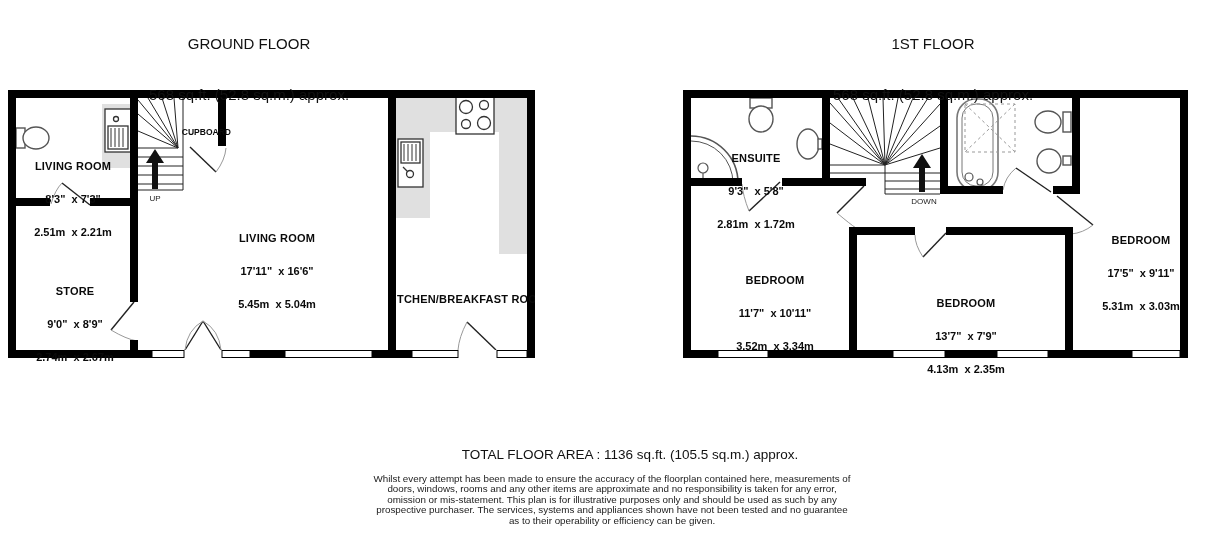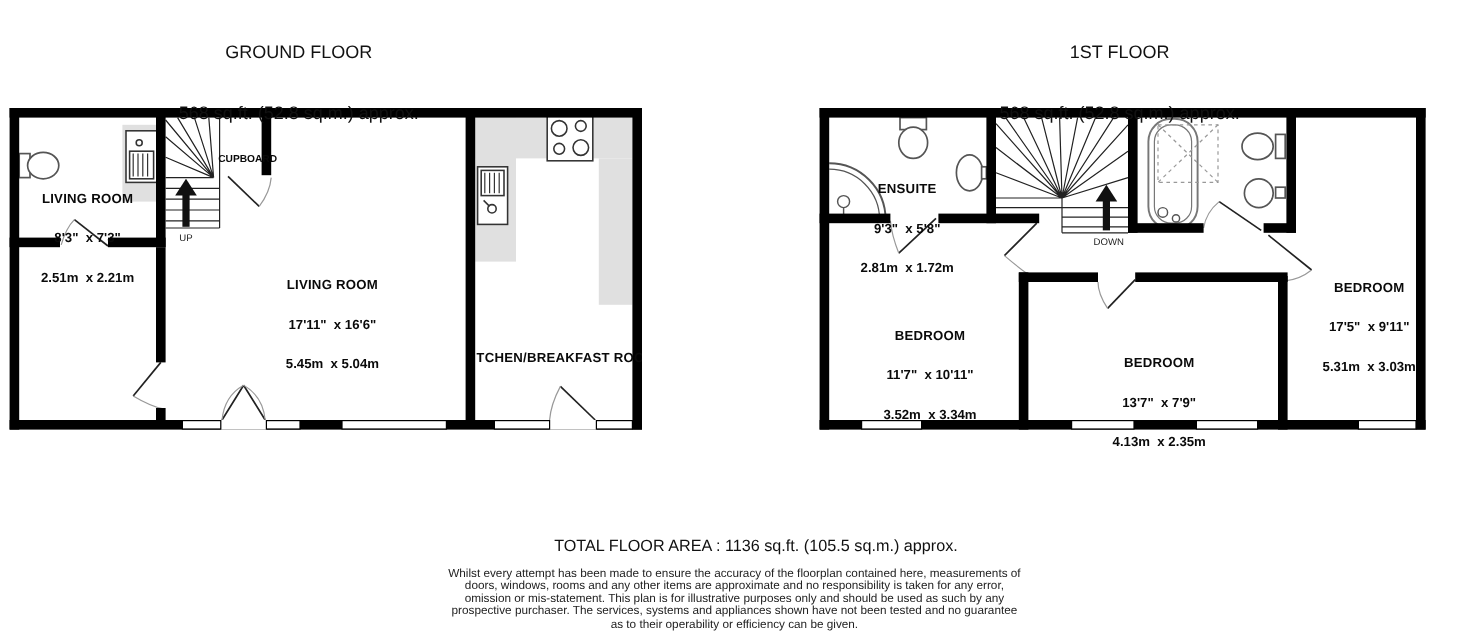--- a/index.html
+++ b/index.html
@@ -231,20 +231,25 @@
 <div class="floor-title" style="left:933px;top:1px">
   <div>1ST FLOOR</div>
   <div>568 sq.ft. (52.8 sq.m.) approx.</div>
 </div>
 
 <div class="room-label" style="left:73px;top:139px">
   <div class="rn">LIVING ROOM</div>
   <div class="rd">8'3"  x 7'3"</div>
   <div class="rd">2.51m  x 2.21m</div>
 </div>
+<div class="room-label" style="left:75px;top:264px">
+  <div class="rn">STORE</div>
+  <div class="rd">9'0"  x 8'9"</div>
+  <div class="rd">2.74m  x 2.67m</div>
+</div>
 <div class="room-label" style="left:277px;top:211px">
   <div class="rn">LIVING ROOM</div>
   <div class="rd">17'11"  x 16'6"</div>
   <div class="rd">5.45m  x 5.04m</div>
 </div>
 <div class="clip-wrap" style="left:397px;top:272px;width:138px;height:36px">
   <div class="room-label" style="width:220px;margin-left:-41px">
     <div class="rn">KITCHEN/BREAKFAST ROOM</div>
     
     

